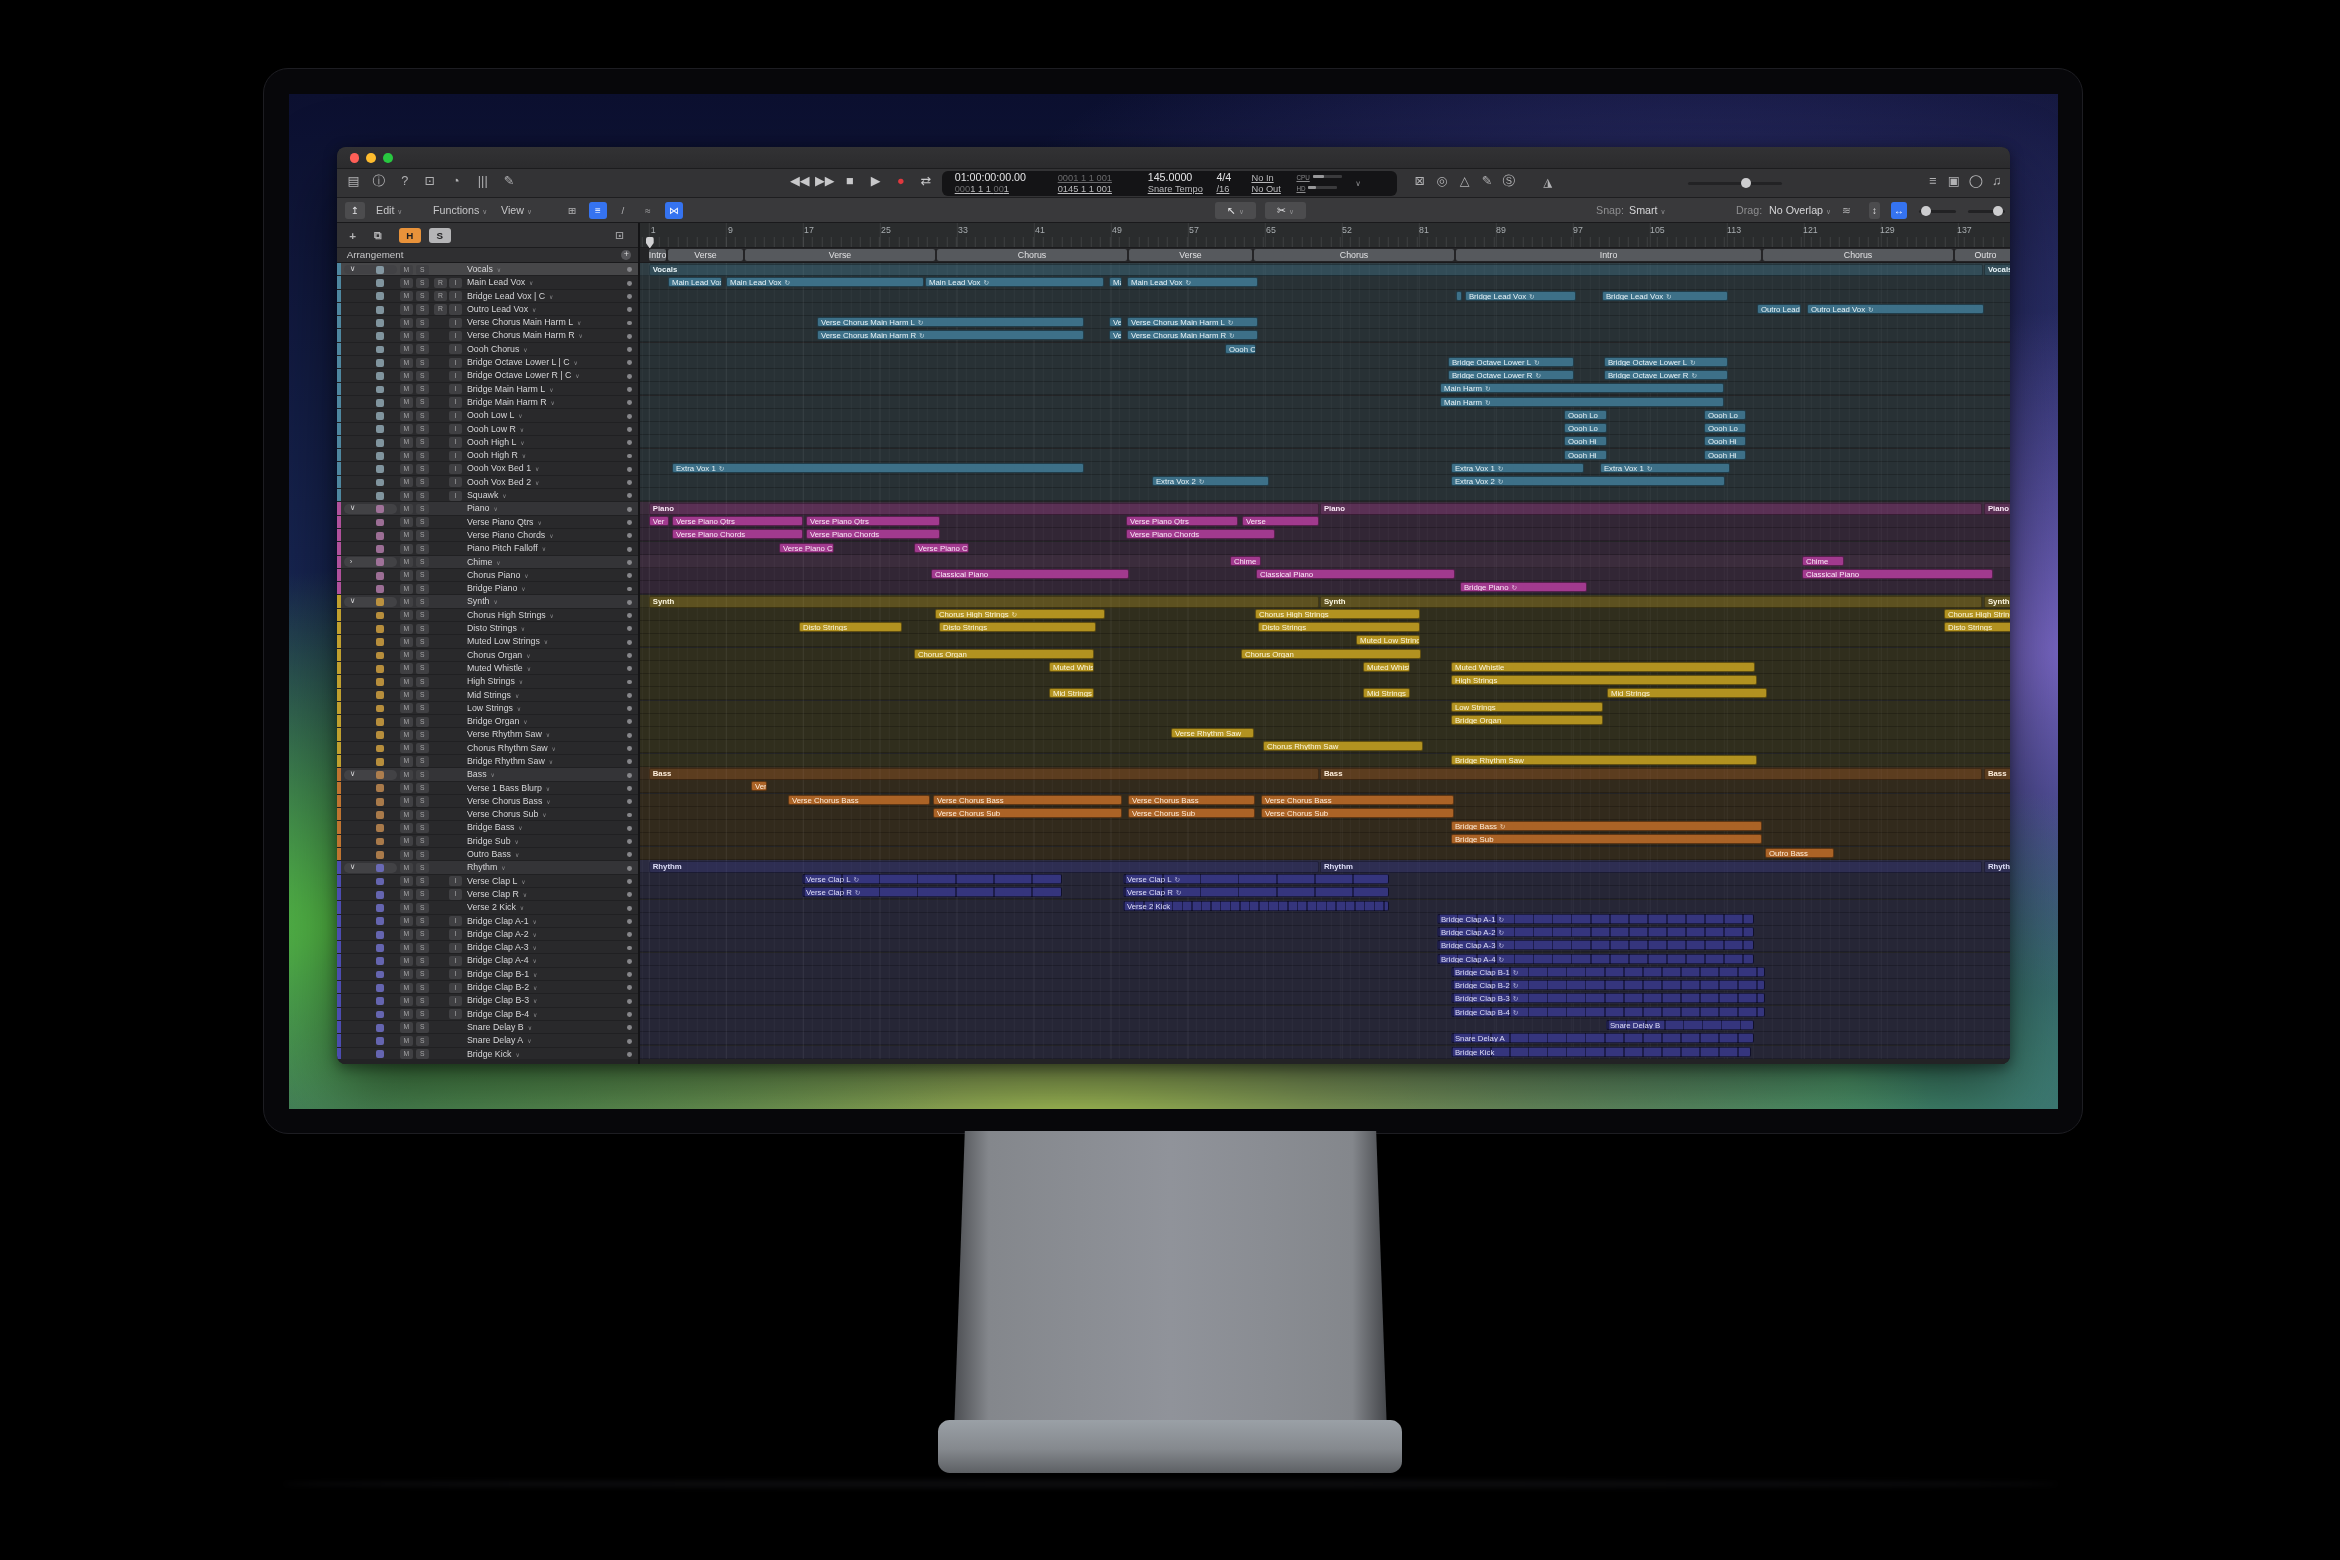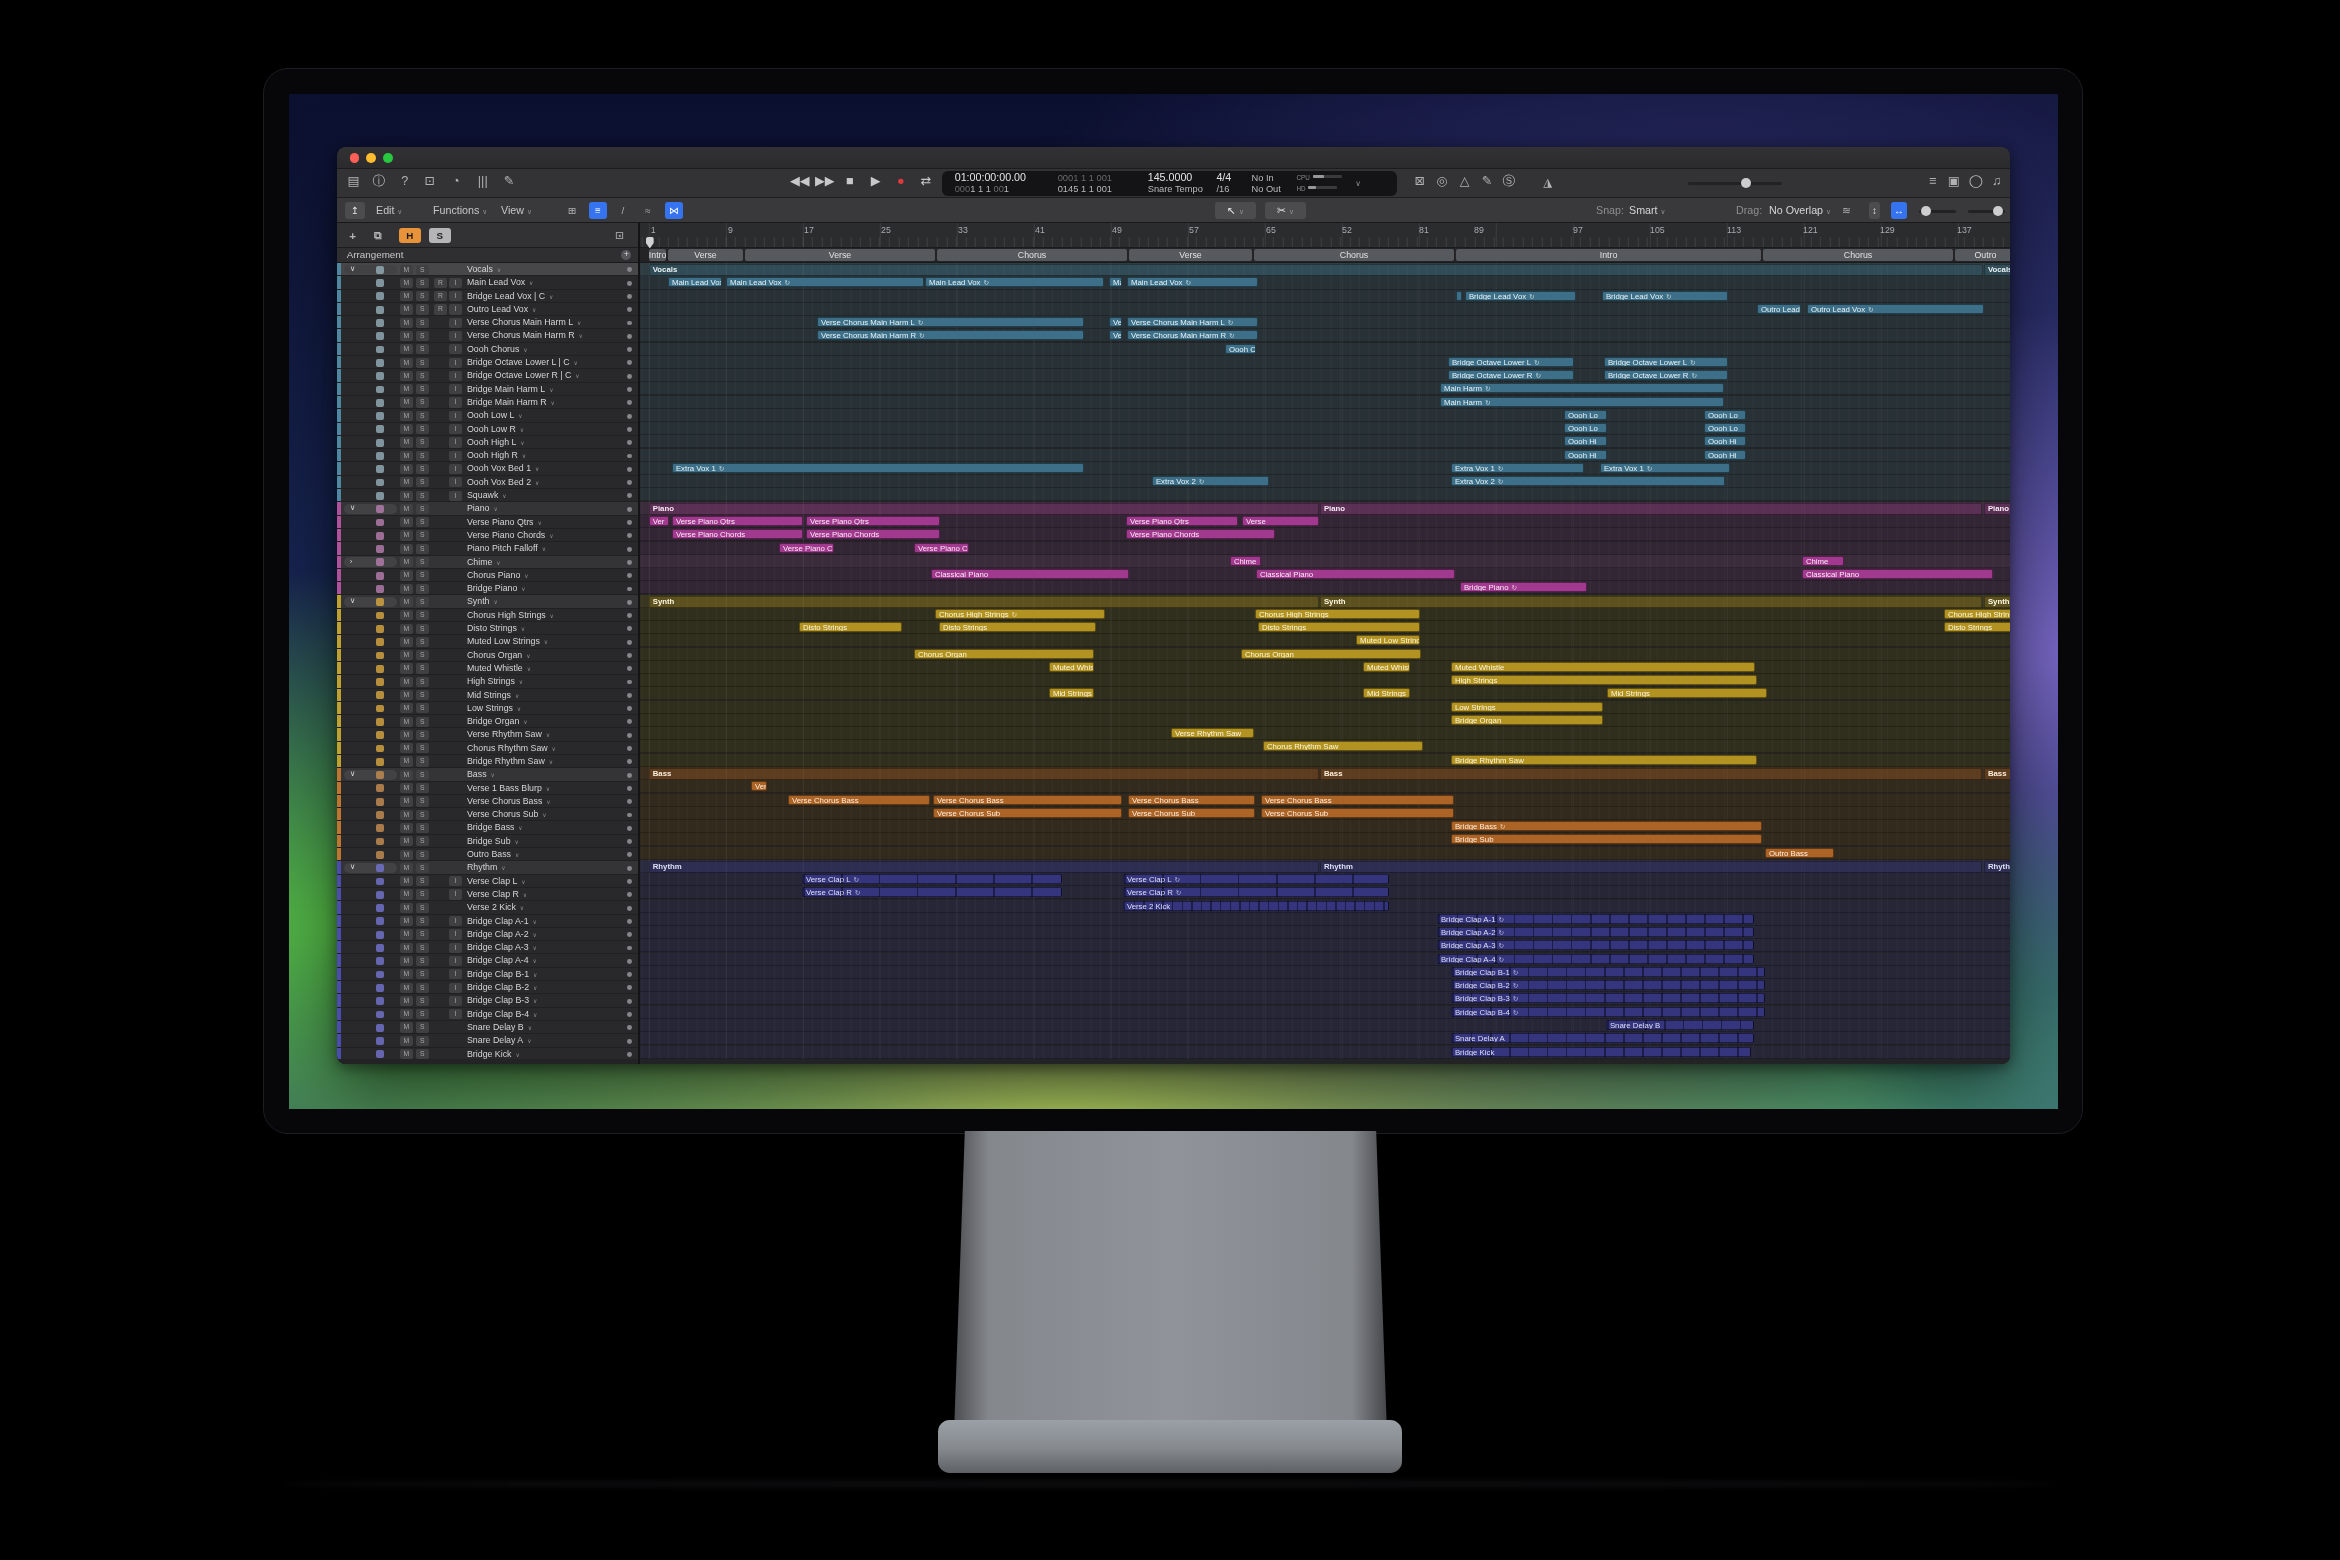--- a/index.html
+++ b/index.html
@@ -32,21 +32,21 @@
   .titlebar{position:absolute;left:0;top:0;right:0;height:21.5px;background:linear-gradient(#323234,#2b2b2d);border-bottom:1px solid #1c1c1e;}
   .tl{position:absolute;top:5.9px;width:9.8px;height:9.8px;border-radius:50%;}
   .title-wrap{position:absolute;left:0;right:0;top:3.9px;text-align:center;font-size:10.7px;color:#b4b4b6;font-weight:bold;}
   .proxy{display:inline-block;width:8.8px;height:10.7px;background:#9a9a9c;border-radius:2px;margin-right:5.9px;vertical-align:-2px;}
   .toolbar{position:absolute;left:0;top:21.5px;right:0;height:29px;background:#333335;border-bottom:1px solid #1e1e20;}
   .tbi{position:absolute;top:3.9px;height:19.5px;line-height:19.5px;text-align:center;color:#b2b2b4;font-size:12.7px;}
   .lcd{position:absolute;left:605px;top:2.9px;width:455px;height:24.4px;background:#141416;border-radius:5.9px;color:#d9d9db;
        display:flex;align-items:stretch;padding:1px 5.9px;}
   .lcd .cell{padding:0 6.8px;display:flex;flex-direction:column;justify-content:center;}
   .lcd .r1{font-size:10.7px;line-height:11.7px;color:#e4e4e6;white-space:nowrap;}
-  .lcd .r2{font-size:9.3px;line-height:10.7px;color:#b9b9bb;white-space:nowrap;}
+  .lcd .r2{font-size:9.3px;line-height:10.7px;color:#b9b9bb;white-space:nowrap;text-decoration:underline;}
   .lcd .dim{color:#6a6a6c;}
   .meterbar{display:inline-block;width:29px;height:2.9px;background:#3a3a3c;border-radius:1px;vertical-align:2px;margin-left:2.9px;position:relative;}
   .meterbar i{position:absolute;left:0;top:0;bottom:0;width:40%;background:#98989a;border-radius:1px;}
   .editbar{position:absolute;left:0;top:51px;right:0;height:25px;background:#39393b;border-bottom:1px solid #19191b;font-size:10.7px;}
   .eb{position:absolute;top:3.9px;height:17.6px;line-height:17.6px;color:#c6c6c8;}
   .chev{color:#8e8e90;font-size:6.8px;margin-left:2.9px;}
   .bluebtn{background:#3573f0;color:#fff;border-radius:2.9px;padding:0 3.9px;}
   .graybtn{background:#4c4c4e;color:#e2e2e4;border-radius:2.9px;padding:0 5.9px;}
   .mini-slider{position:absolute;top:11.7px;height:2.9px;background:#222224;border-radius:2px;}
   .mini-knob{position:absolute;top:-3.9px;width:9.8px;height:9.8px;border-radius:50%;background:#cdcdcf;}
@@ -726,21 +726,21 @@
               <span class="rnum" style="left: 88px;">9</span>
               <span class="rnum" style="left: 164px;">17</span>
               <span class="rnum" style="left: 241px;">25</span>
               <span class="rnum" style="left: 318px;">33</span>
               <span class="rnum" style="left: 395px;">41</span>
               <span class="rnum" style="left: 472px;">49</span>
               <span class="rnum" style="left: 549px;">57</span>
               <span class="rnum" style="left: 626px;">65</span>
               <span class="rnum" style="left: 702px;">52</span>
               <span class="rnum" style="left: 779px;">81</span>
-              <span class="rnum" style="left: 834px;">89</span>
+              <span class="rnum" style="left: 856px;">89</span>
               <span class="rnum" style="left: 933px;">97</span>
               <span class="rnum" style="left: 1010px;">105</span>
               <span class="rnum" style="left: 1087px;">113</span>
               <span class="rnum" style="left: 1163px;">121</span>
               <span class="rnum" style="left: 1240px;">129</span>
               <span class="rnum" style="left: 1317px;">137</span>
             </div>
           <div class="playhead" style="left:5.9px"></div>
         </div>
         <div class="markers" id="mkrow">

